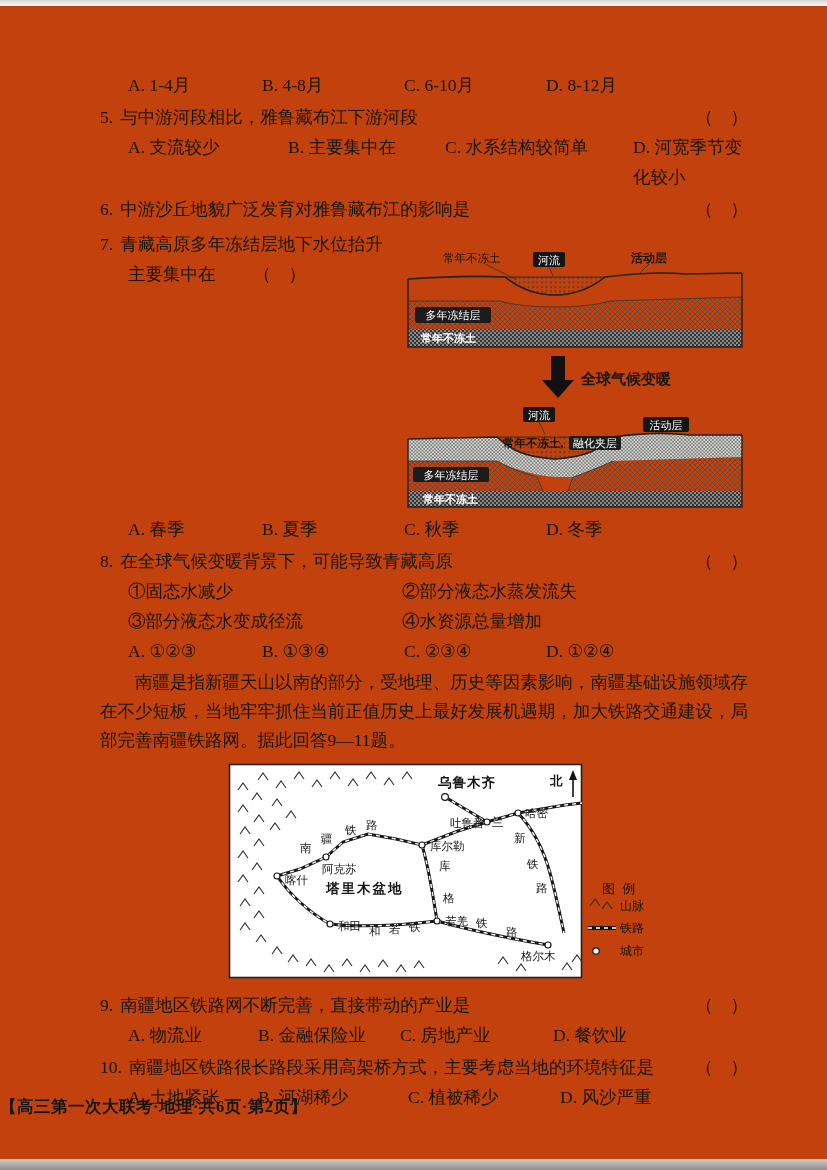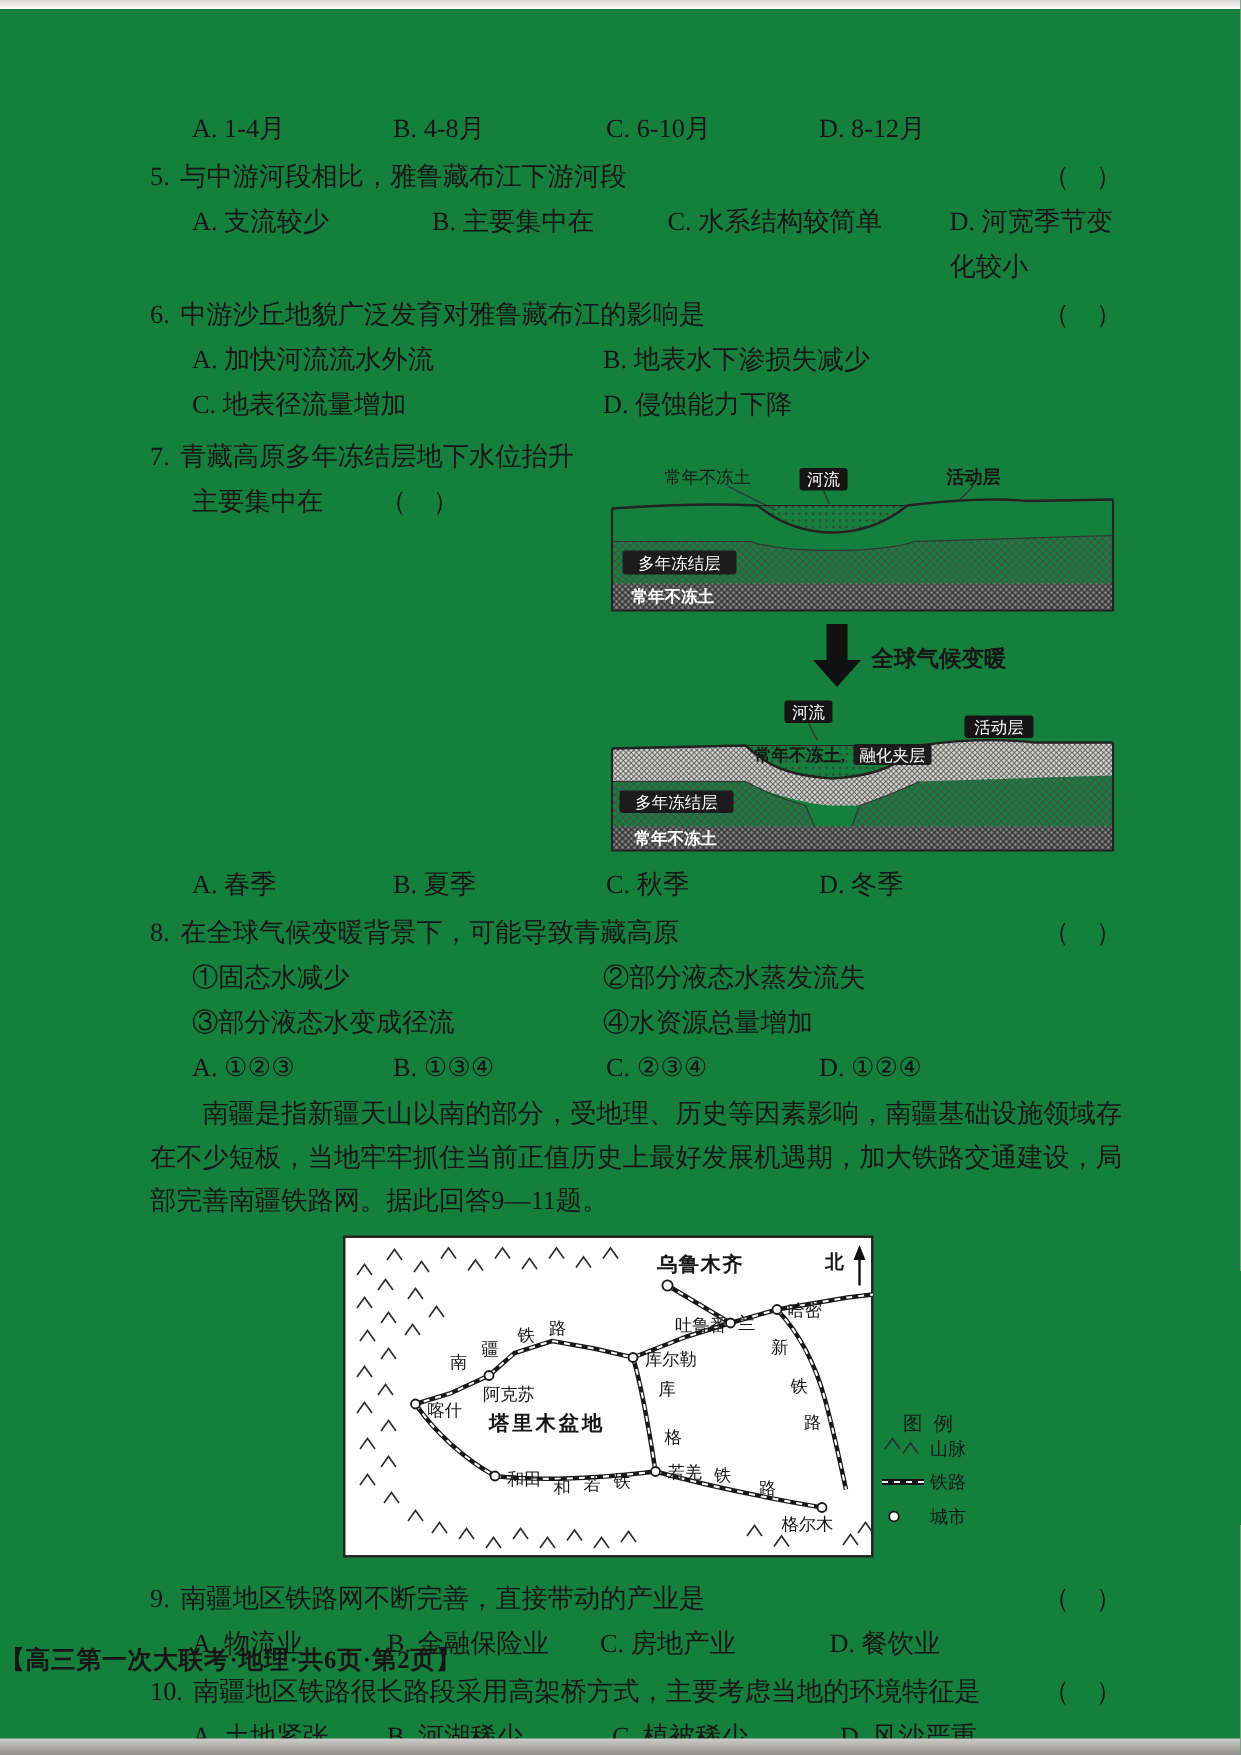--- a/index.html
+++ b/index.html
@@ -1,16 +1,16 @@
 <!DOCTYPE html>
 <html><head>
 <meta charset="utf-8">
 <style>
   html,body{margin:0;padding:0;background:#b9b7b2;}
-  .page{position:relative;width:827px;height:1170px;background:#15803d;overflow:hidden;
+  .page{position:relative;width:827px;height:1170px;background:#c2410c;overflow:hidden;
         font-family:"Liberation Serif","DejaVu Serif",serif;color:#161616;}
   .scan-top{position:absolute;top:0;left:0;right:0;height:6px;
         background:linear-gradient(#d8d6d2,#fcfcfa);}
   .scan-bottom{position:absolute;bottom:0;left:0;right:0;height:11px;
         background:linear-gradient(#cfcdc8,#908e8a);}
   .content{position:absolute;left:100px;top:70px;width:648px;font-size:17.5px;}
   .qline{display:flex;align-items:baseline;line-height:30px;margin-top:2px;}
   .qnum{flex:none;margin-right:7px;}
   .bracket{margin-left:auto;flex:none;}
   .opt-grid{display:grid;padding-left:28px;line-height:30px;}
@@ -88,26 +88,20 @@
       <span>B. 主要集中在</span>
       <span>C. 水系结构较简单</span>
       <span>D. 河宽季节变化较小</span>
     </div>
 
     <div class="qline">
       <span class="qnum">6.</span>
       <span>中游沙丘地貌广泛发育对雅鲁藏布江的影响是</span>
       <span class="bracket">（　）</span>
     </div>
-    <div class="opt-grid g2">
-      <span>A. 加快河流流水外流</span>
-      <span>B. 地表水下渗损失减少</span>
-      <span>C. 地表径流量增加</span>
-      <span>D. 侵蚀能力下降</span>
-    </div>
 
     <div class="perma">
       <div class="perma-left">
         <div class="qline">
           <span class="qnum">7.</span>
           <span>青藏高原多年冻结层地下水位抬升</span>
         </div>
         <div class="q7line2">
           <span>主要集中在</span>
           <span class="bracket">（　）</span>

